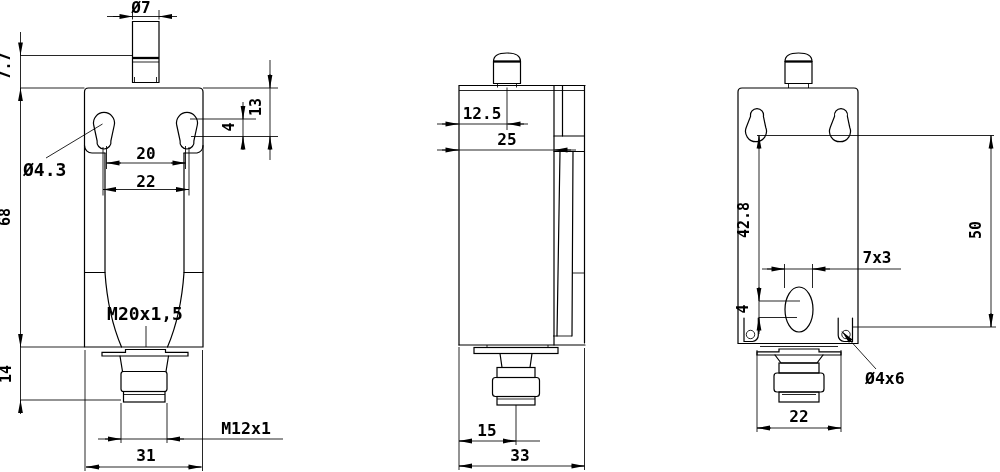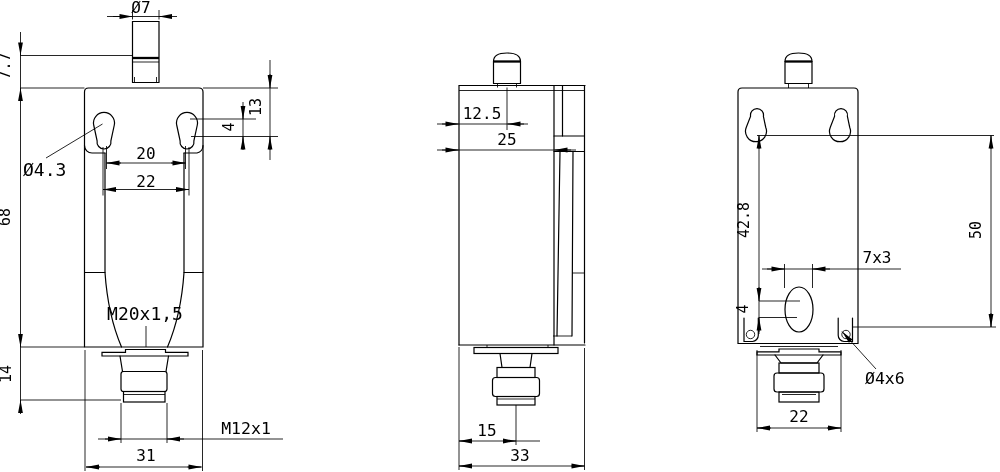--- a/index.html
+++ b/index.html
@@ -1,16 +1,16 @@
 <!DOCTYPE html>
 <html><head>
 <meta charset="utf-8">
 <style>
   html,body{margin:0;padding:0;background:#fff;}
-  .page{width:1000px;height:472px;background:#fff;position:relative;overflow:hidden;}
+  .page{width:1000px;height:472px;background:#fff;position:relative;overflow:hidden;font-weight:bold;}
   svg{display:block;}
   .ln{stroke:#000;stroke-width:1.2;fill:none;stroke-linecap:round;}
   .thin{stroke:#000;stroke-width:0.85;fill:none;}
   .thick{stroke:#000;stroke-width:2.3;fill:none;}
   .dimtxt{font-family:"DejaVu Sans Mono","Liberation Mono",monospace;font-size:16px;fill:#000;}
   .dimtxt.small{font-size:15px;}
   .dimtxt.big{font-size:18px;}
   .dimtxt.med{font-size:16.5px;}
 </style>
 </head>

